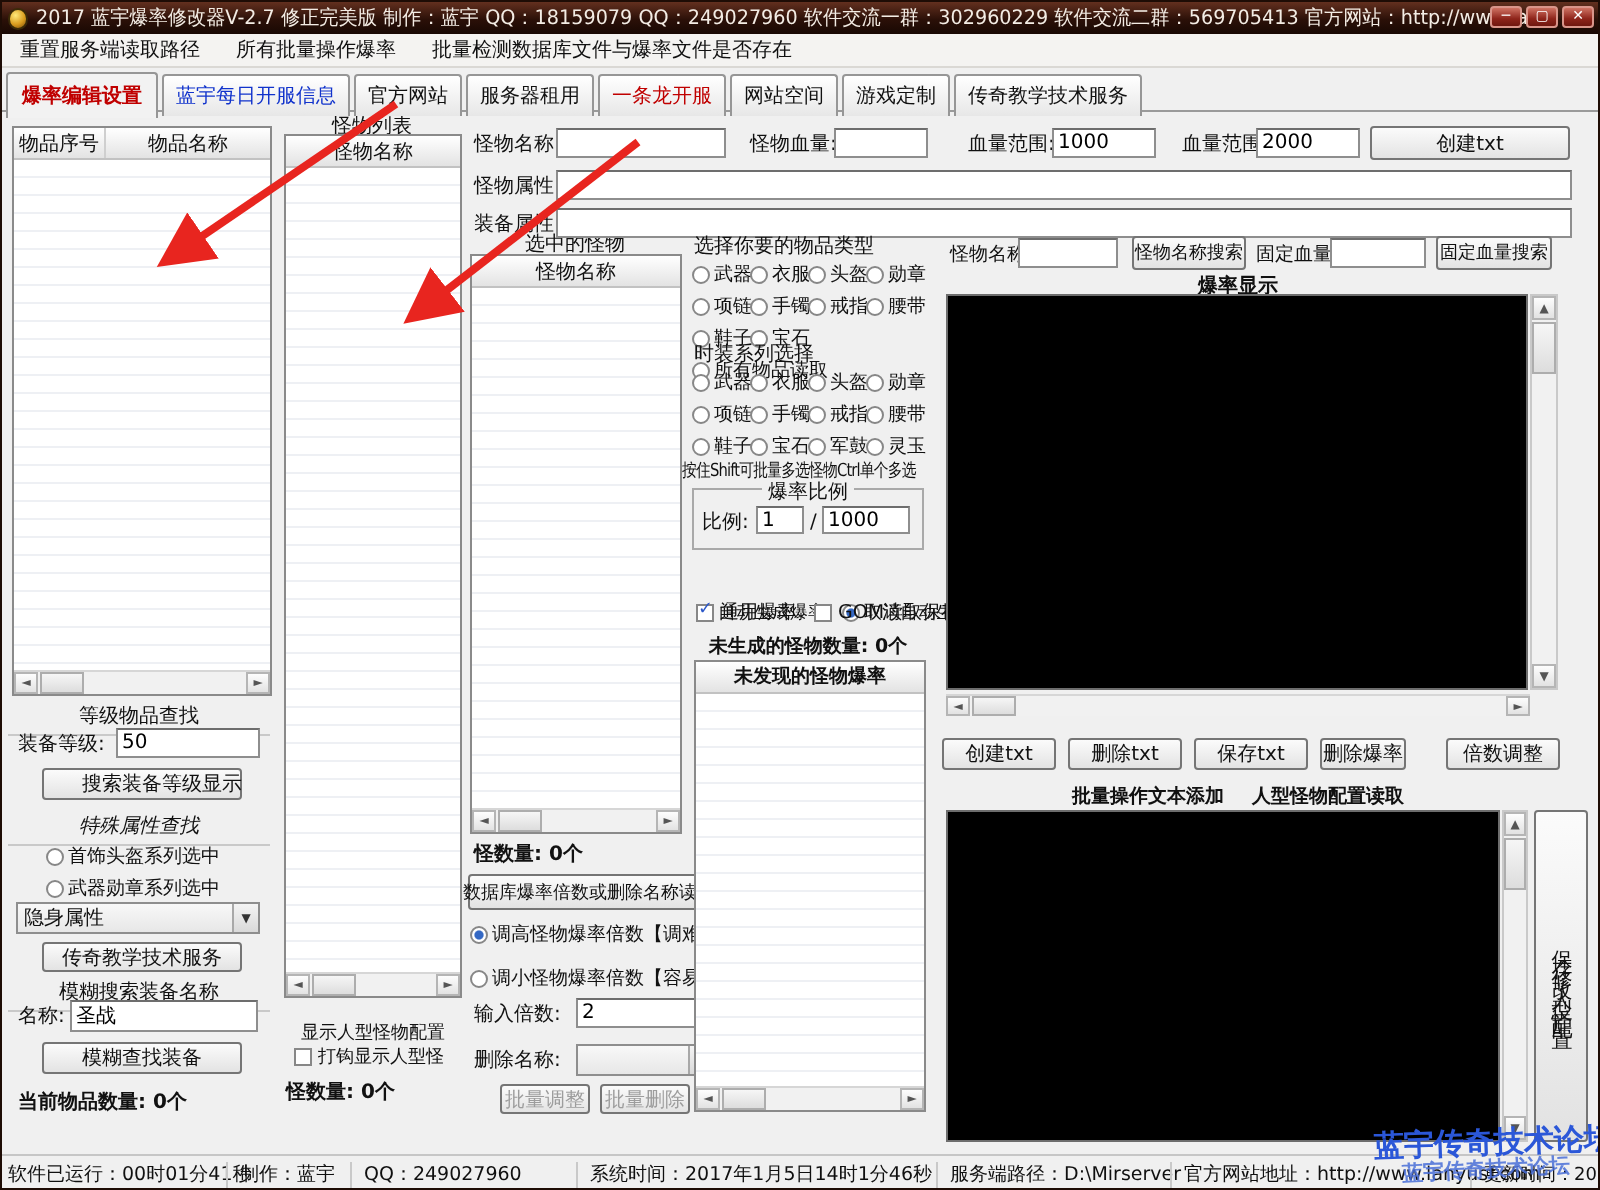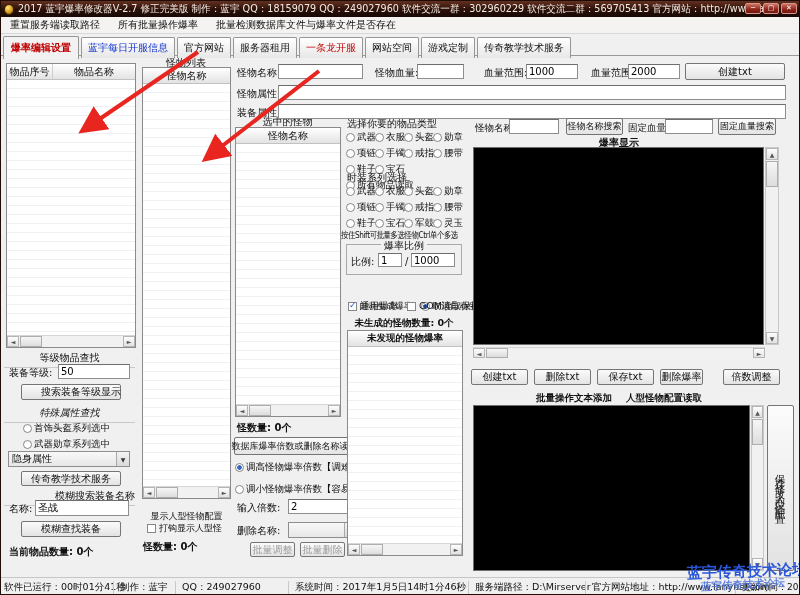--- a/index.html
+++ b/index.html
@@ -158,21 +158,21 @@
         <i class="rad"></i>
         <em>武器勋章系列选中</em>
       </span>
     </div>
   <div class="dd" style="left:7px;top:450px;width:122px;height:16px;">
     <span>隐身属性</span>
     <span class="dd-btn"></span>
   </div>
   <div class="btn" style="left:20px;top:470px;width:100px;height:15px;">传奇教学技术服务</div>
 
-  <div class="sec-title" style="top:488px;text-align:right;">模糊搜索装备名称</div>
+  <div class="sec-title" style="top:488px;">模糊搜索装备名称</div>
   <span class="lbl" style="left:8px;top:502px;">名称:</span>
   <input class="in" style="left: 34px; top: 499px; width: 94px; height: 16px;" value="圣战">
   <div class="btn" style="left:20px;top:520px;width:100px;height:16px;">模糊查找装备</div>
   <span class="lbl bold" style="left:8px;top:545px;">当前物品数量: 0个</span>
 
   <div class="ctitle" style="left:140px;top:55px;width:90px;">怪物列表</div>
   <div class="list" style="left:141px;top:66px;width:89px;height:432px;">
     <div class="list-header">
         <span class="hcell" style="flex:1;">怪物名称</span>
       </div>

